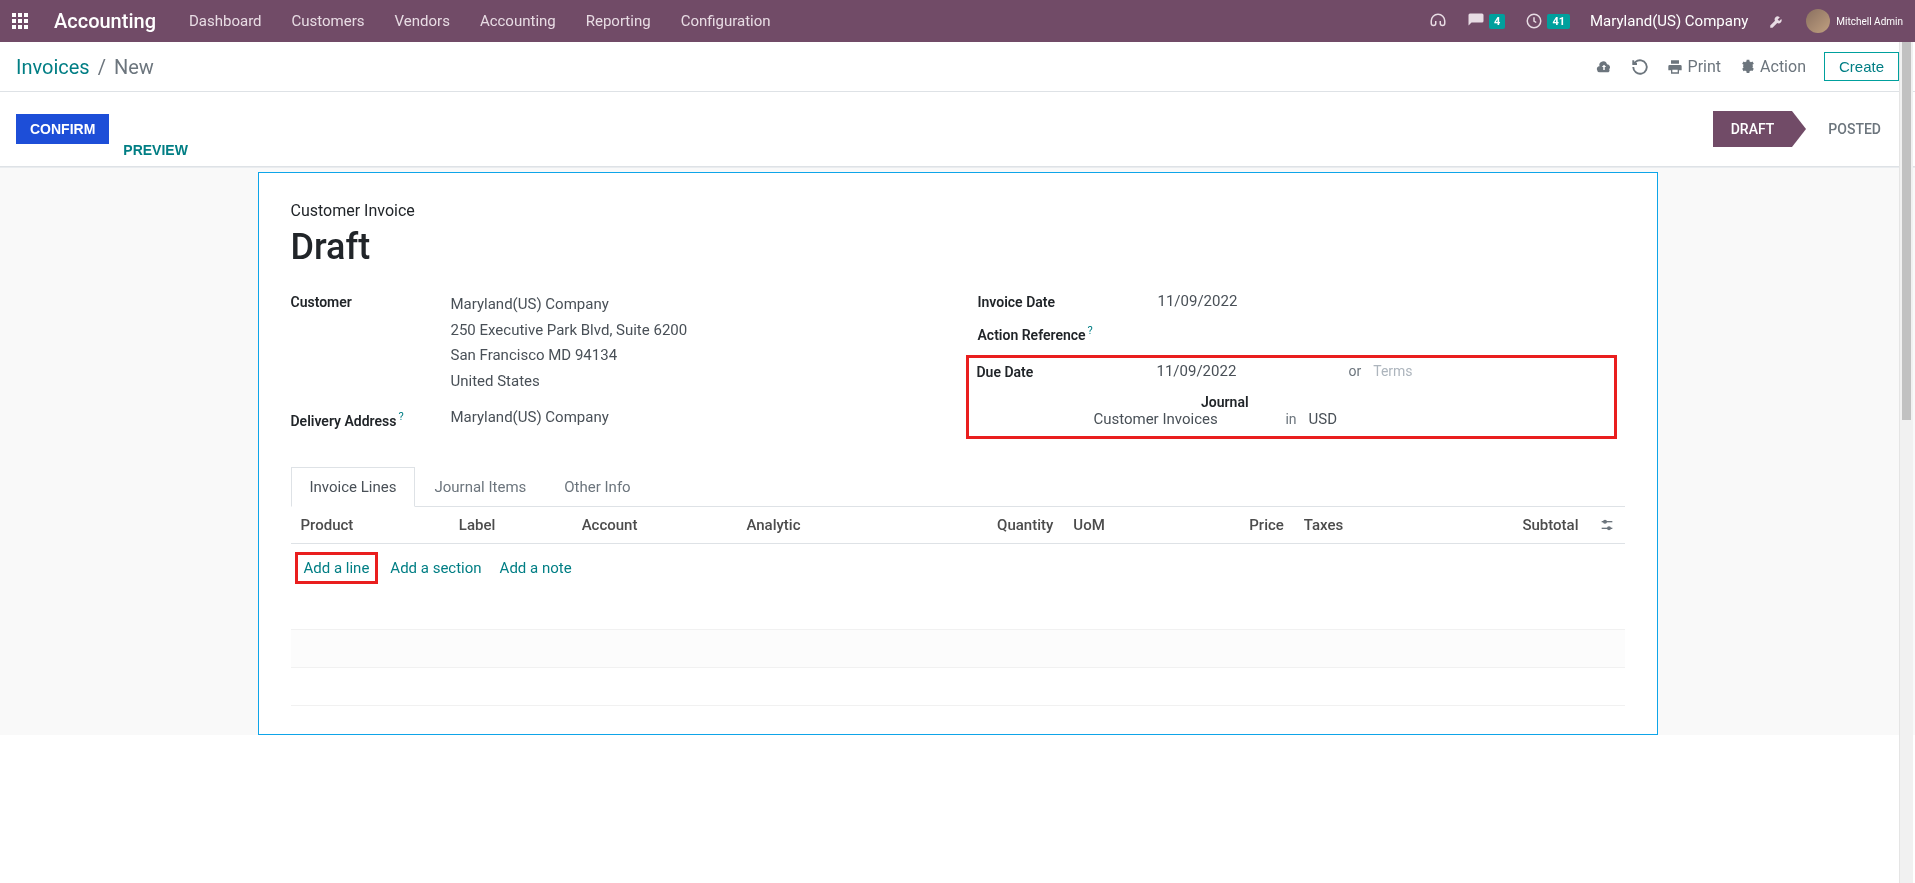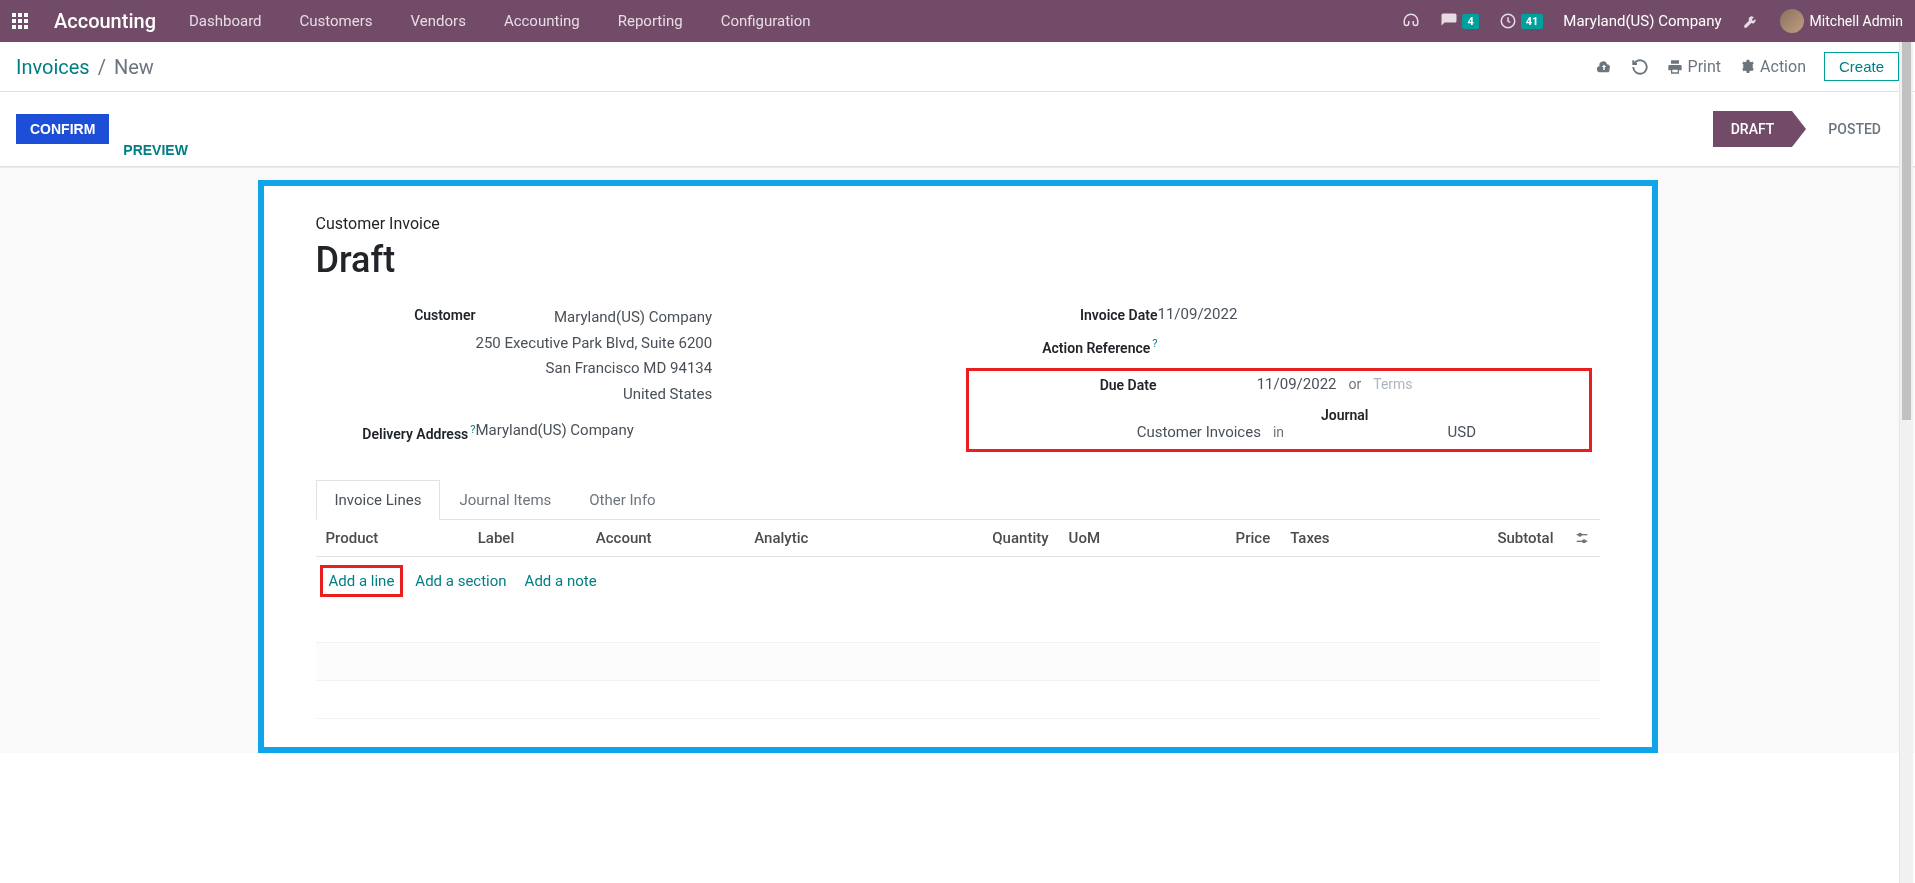--- a/index.html
+++ b/index.html
@@ -16,21 +16,21 @@
     .navbar-left { display: flex; align-items: center; gap: 18px; }
     .apps-icon {
       display: grid;
       grid-template-columns: repeat(3, 4px);
       grid-template-rows: repeat(3, 4px);
       gap: 2px;
       margin-right: 8px;
     }
     .apps-icon span { background: #fff; width: 4px; height: 4px; }
     .navbar-brand { font-size: 20px; font-weight: 500; margin-right: 15px; }
-    .navbar-menu { display: flex; gap: 38px; }
+    .navbar-menu { display: flex; gap: 30px; }
     .navbar-item { color: #e8dce4; font-size: 15px; cursor: pointer; }
     .navbar-right { margin-left: auto; display: flex; align-items: center; gap: 20px; }
     .nav-icon-wrap { position: relative; display: flex; align-items: center; gap: 4px; }
     .nav-badge {
       background: #00a09d;
       color: #fff;
       font-size: 11px;
       padding: 1px 5px;
       border-radius: 2px;
       font-weight: bold;
@@ -118,29 +118,29 @@
       border-left: 14px solid #714b67;
       border-top: 18px solid transparent;
       border-bottom: 18px solid transparent;
     }
     .status-step.inactive { color: #6c757d; margin-left:18px;}
     
     
     .sheet-bg { background: #f9f9f9; padding: 0; border-top: 1px solid #e9ecef;}
     .sheet {
       background: #fff;
-      margin: 12px auto 0;
+      margin: 4px auto 0;
       max-width: 1400px;
-      border: 6px solid #0ea5e9;
-      padding: 28px 52px;
+      border: 1px solid #0ea5e9;
+      padding: 28px 32px;
     }
     .title-small { font-size: 16px; color: #212529; margin-bottom: 6px; }
     .title-big { font-size: 36px; font-weight: 500; margin-bottom: 24px; }
     
-    .form-grid { display: flex; gap: 40px; margin-bottom: 20px; text-align: right; }
+    .form-grid { display: flex; gap: 40px; margin-bottom: 20px; }
     .form-col { flex: 1; }
     .form-row { display: flex; align-items: flex-start; margin-bottom: 14px; }
     .form-label { width: 160px; font-weight: 600; flex-shrink: 0; padding-top:2px;}
     .form-label .help { color: #017e84; font-weight: normal; font-size: 11px; vertical-align: super; margin-left:2px;}
     .form-value { color: #495057; font-size: 15px; }
     .form-value-multi div { line-height: 1.7; }
     
     .form-row-right { display: flex; align-items: center; margin-bottom: 12px; }
     .form-row-right .form-label { width: 180px; }
     .form-inline-group { display:flex; align-items:center; gap:12px; flex:1;}
@@ -264,21 +264,21 @@
       <span class="nav-badge">41</span>
     </div>
     <span style="font-size:15px;">Maryland(US) Company</span>
     <div>
       <svg width="18" height="18" viewBox="0 0 24 24" fill="#e8dce4">
             <path d="M14.7 6.3a4 4 0 0 0-5.4 5.4L3 18v3h3l6.3-6.3a4 4 0 0 0 5.4-5.4l-2.8 2.8-2-2 2.8-2.8z"></path>
           </svg>
     </div>
     <div style="display:flex;align-items:center;">
       <span class="avatar"></span>
-      <span style="font-size:14px;">Mitchell Admin</span>
+      <span style="font-size:10px;">Mitchell Admin</span>
     </div>
   </div>
 </div>
 
 <div class="control-bar">
   <div class="breadcrumb">
     <a href="#">Invoices</a>
     <span class="sep">/</span>
     <span class="current">New</span>
   </div>

